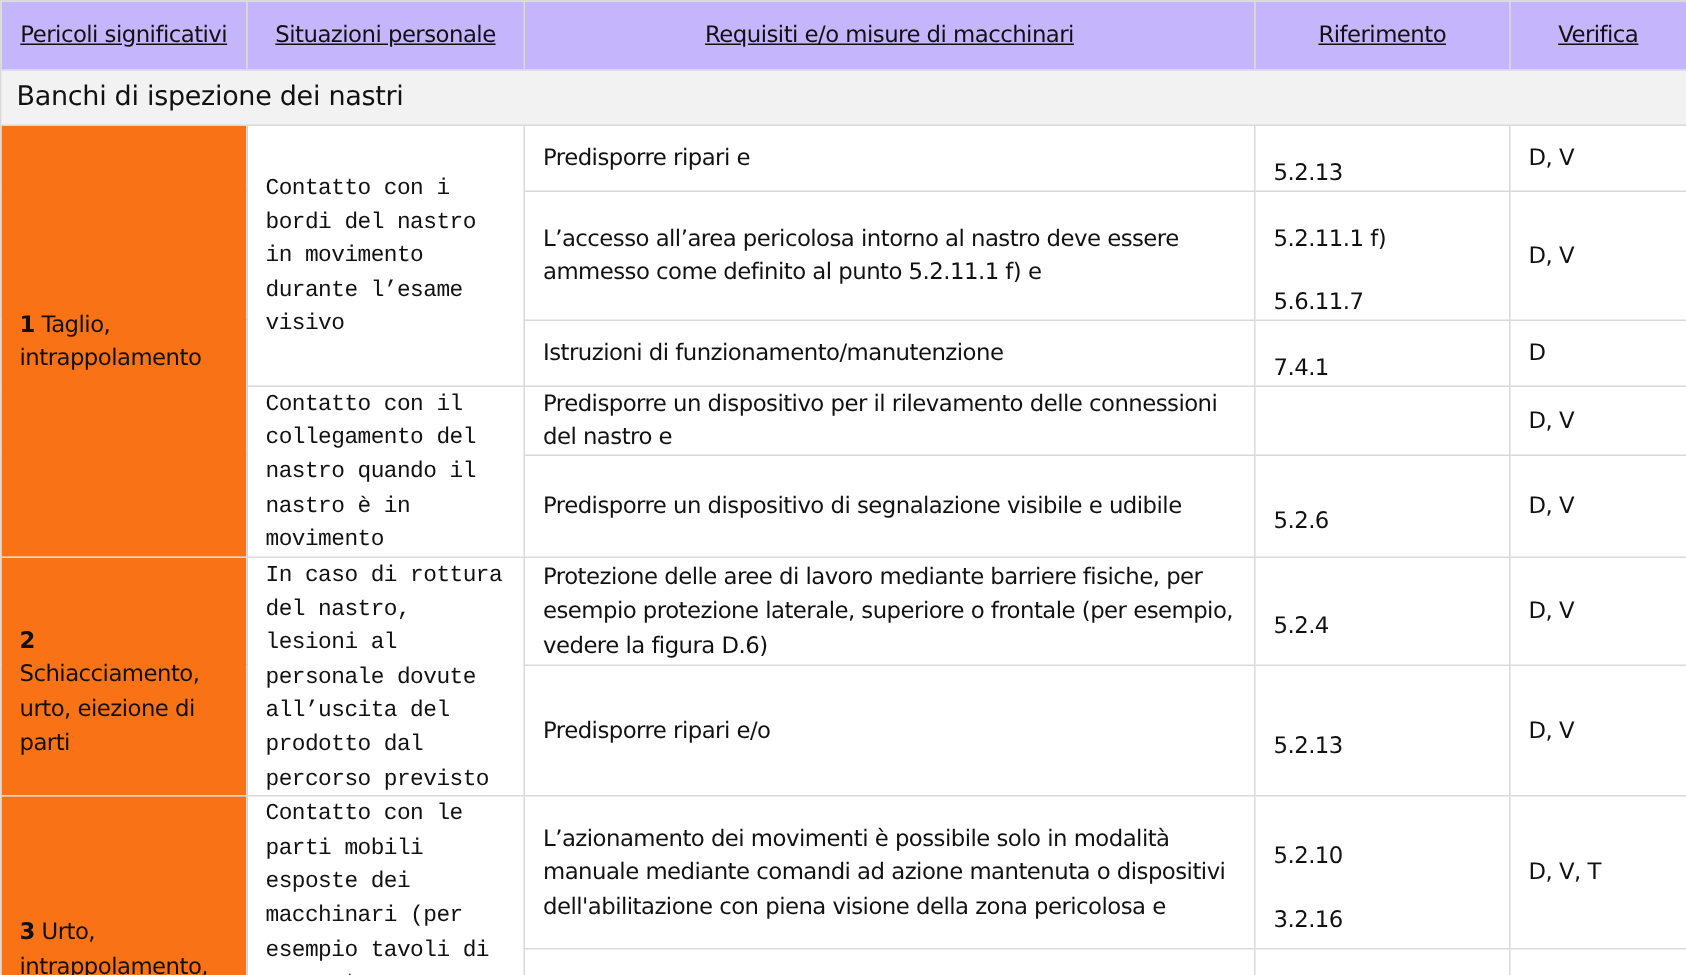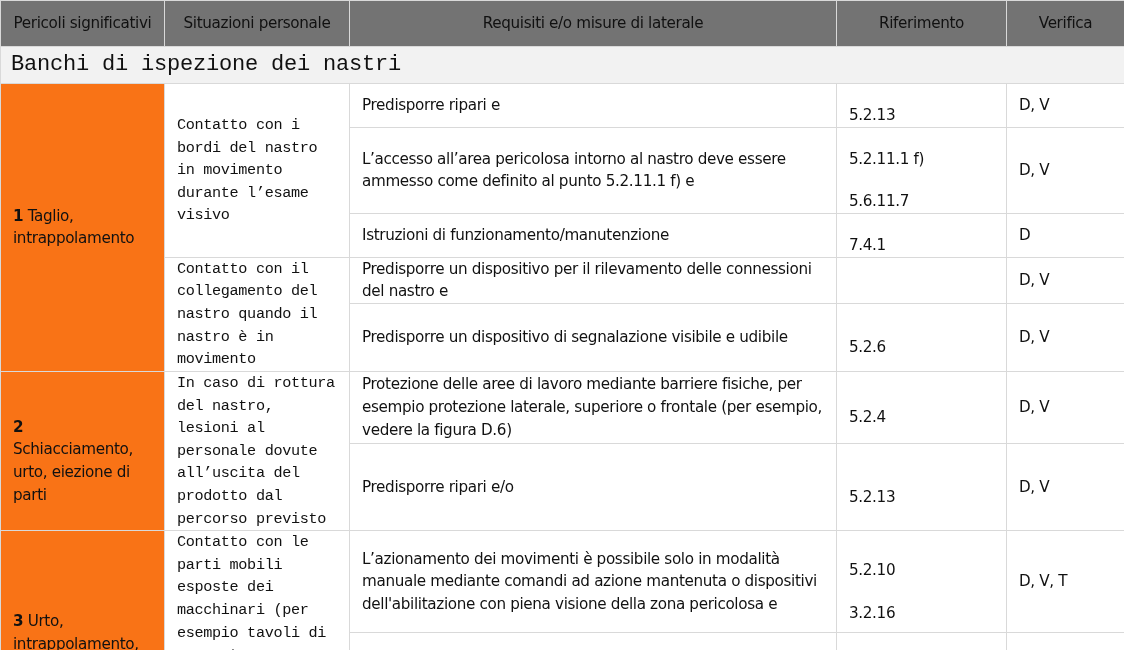--- a/index.html
+++ b/index.html
@@ -16,33 +16,33 @@
     }
     table.hz td, table.hz th {
       border: 1px solid #d9d9d9;
       padding: 0 12px;
       vertical-align: middle;
       text-align: left;
       font-weight: normal;
       word-wrap: break-word;
     }
     table.hz th {
-      background: #737373;
+      background: #c4b5fd;
       text-align: center;
       height: 45px;
       line-height: 21px;
       padding: 0 6px;
+      text-decoration: underline;
     }
     tr.section td {
       background: #f2f2f2;
-      font-size: 22px;
+      font-size: 18px;
       height: 36px;
       padding: 0 10px;
       letter-spacing: -0.2px;
-      font-family: Liberation Mono, monospace;
     }
     td.hazard {
       background: #f97316;
       padding: 0 10px;
     }
     td.situation { padding: 0 12px; font-family: Liberation Mono, monospace; }
     td.hazard b { font-weight: bold; }
     .ref-line { display: block; margin-top: 20px; }
   </style>
 </head>
@@ -53,21 +53,21 @@
     <col style="width:164px">
     <col style="width:185px">
     <col style="width:487px">
     <col style="width:170px">
     <col style="width:118px">
   </colgroup>
   <thead>
     <tr>
       <th>Pericoli significativi</th>
       <th>Situazioni personale</th>
-      <th>Requisiti e/o misure di laterale</th>
+      <th>Requisiti e/o misure di macchinari</th>
       <th>Riferimento</th>
       <th>Verifica</th>
     </tr>
   </thead>
   <tbody>
     <tr class="section">
       <td colspan="5">Banchi di ispezione dei nastri</td>
     </tr>
 
     <tr style="height:23px">

